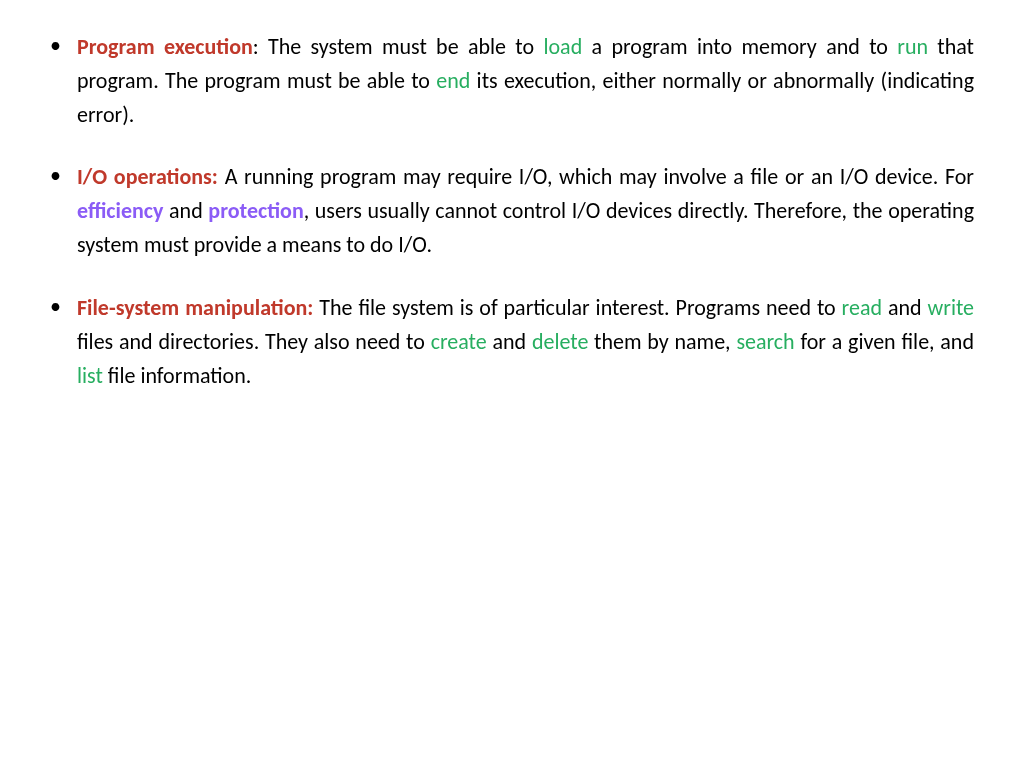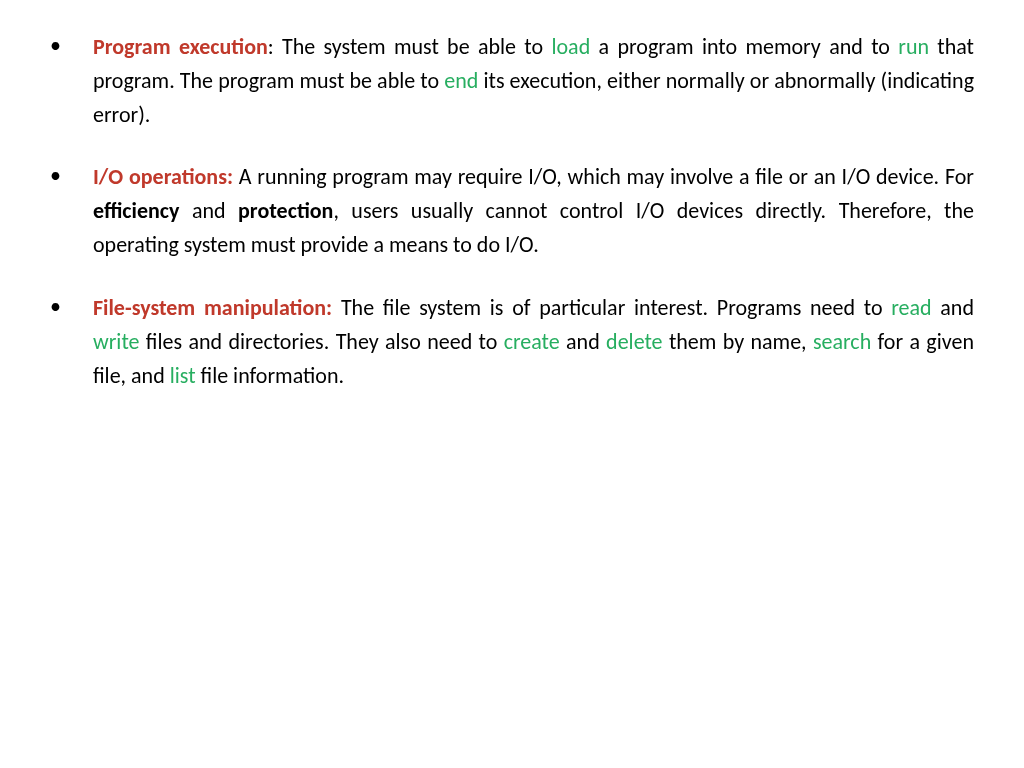--- a/index.html
+++ b/index.html
@@ -43,34 +43,33 @@
       font-size: 22px;
       margin-right: 16px;
       margin-top: 2px;
       flex-shrink: 0;
     }
 
     .text-block {
       text-align: justify;
       line-height: 1.55;
       flex: 1;
-      margin-left: 16px;
     }
 
     .red-bold {
       color: #c0392b;
       font-weight: bold;
     }
 
     .green {
       color: #27ae60;
     }
 
     .green-bold {
-      color: #000000;
+      color: #8b5cf6;
       font-weight: bold;
     }
   </style>
 </head>
 <body>
 
 <div class="content">
   <ul>
 
     <li>

